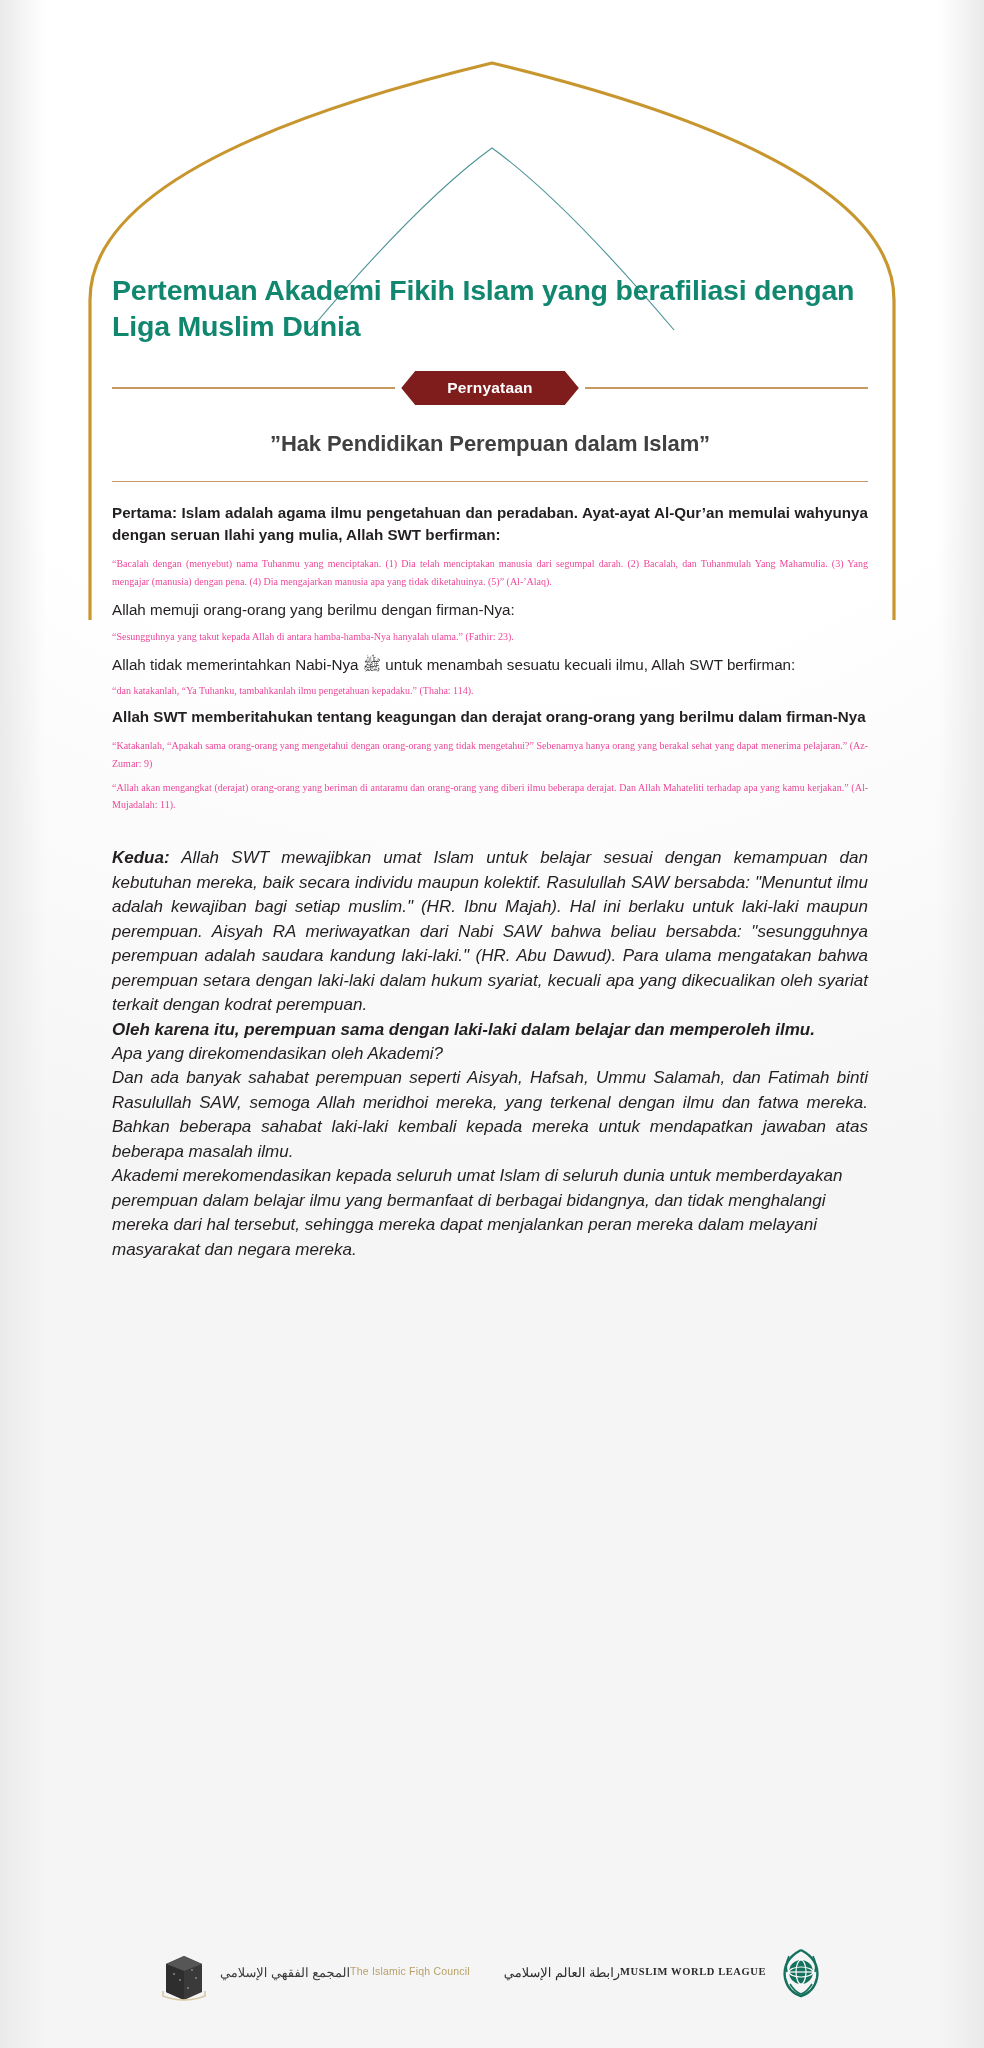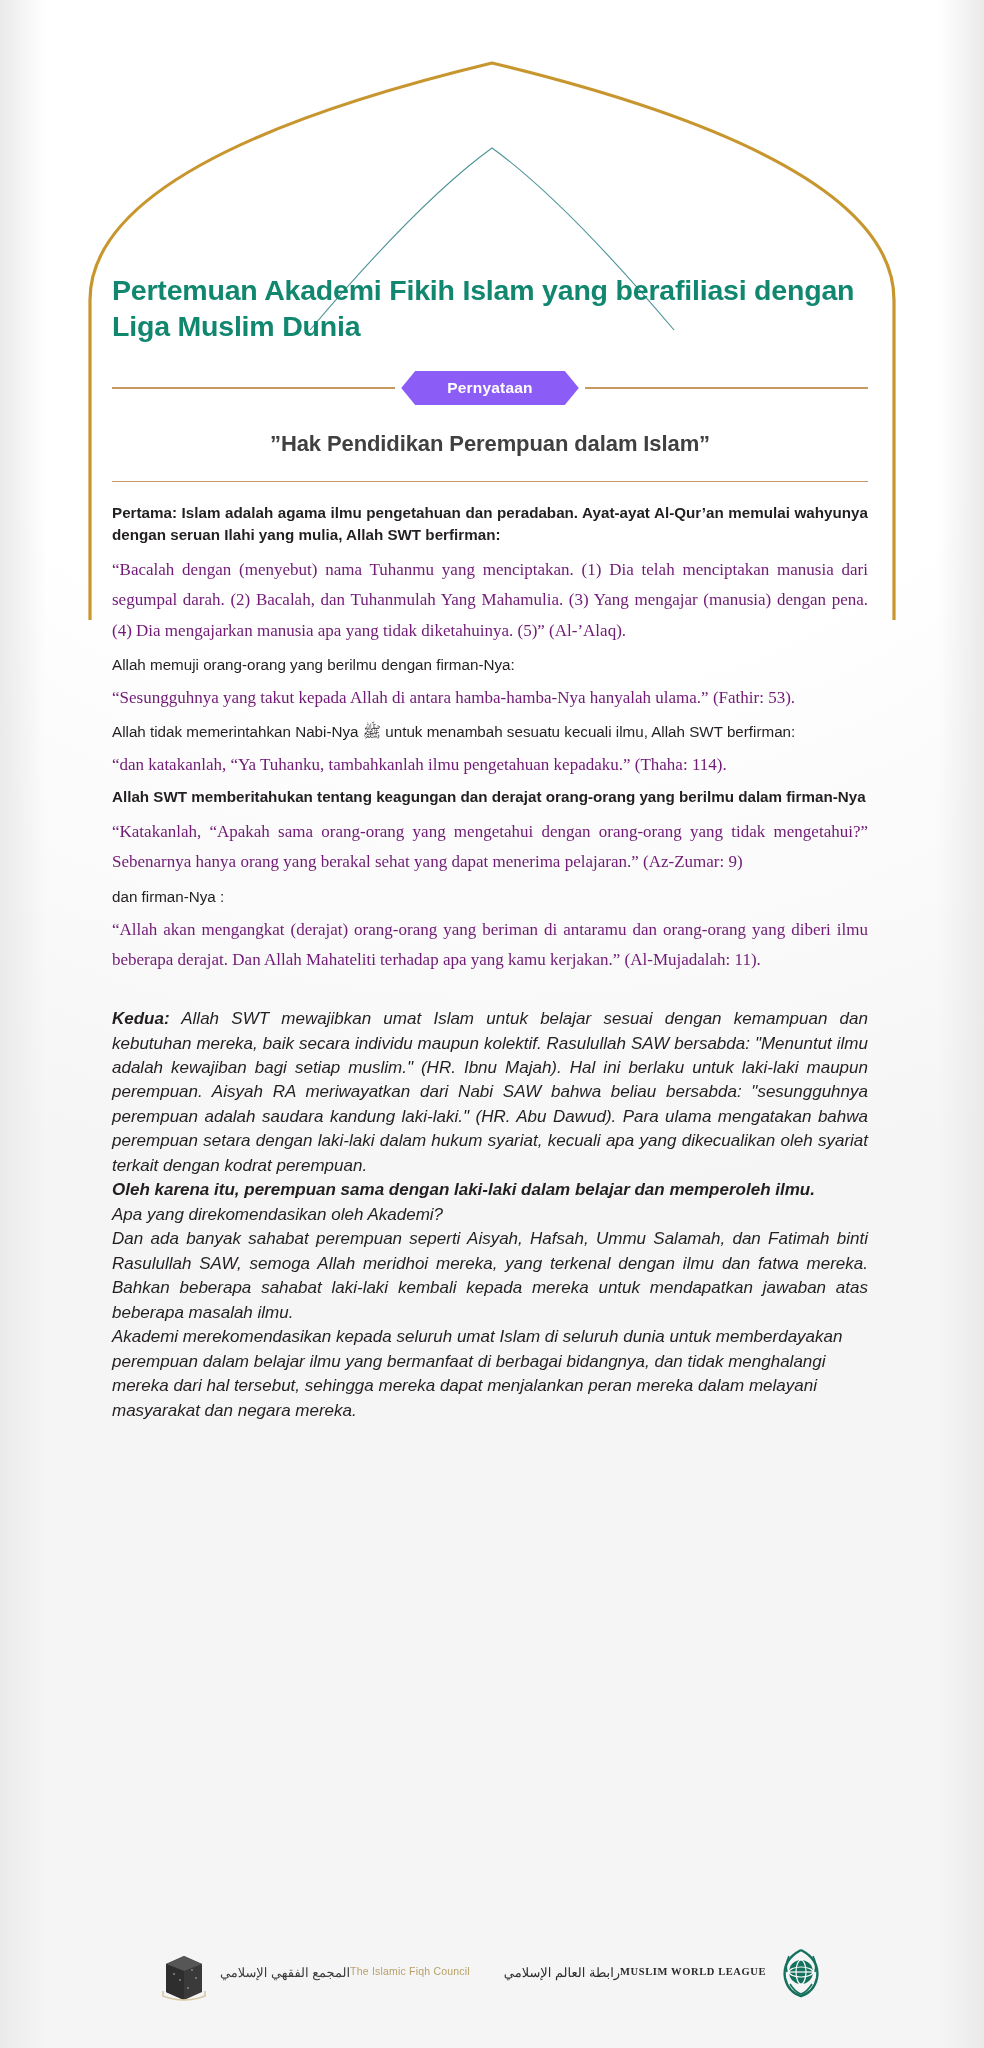--- a/index.html
+++ b/index.html
@@ -33,21 +33,21 @@
     font-size:28.5px;line-height:1.28;
     font-weight:bold;letter-spacing:-0.2px;
   }
 
   .badge-row{
     display:flex;align-items:center;gap:0;
     margin-top:26px;
   }
   .rule-gold{flex:1;height:1.5px;background:#c79a63;}
   .badge{
-    background:#8b5cf6;color:#ffffff;
+    background:#7f1d1d;color:#ffffff;
     font-size:15.5px;font-weight:bold;
     padding:8px 46px;
     margin:0 6px;
     text-align:center;
     clip-path:polygon(14px 0,calc(100% - 14px) 0,100% 50%,calc(100% - 14px) 100%,14px 100%,0 50%);
     border-radius:5px;
     letter-spacing:.2px;
     white-space:nowrap;
   }
 
@@ -70,22 +70,22 @@
     margin-bottom:9px;
   }
   .head-reg{
     font-size:15.2px;line-height:1.44;
     font-weight:normal;color:#231f20;
     text-align:justify;
     margin:8px 0 7px 0;
   }
   .quote{
     font-family:"Liberation Serif", serif;
-    font-size:17px;line-height:1.78;
-    color:#701a75;text-align:justify;
+    font-size:10px;line-height:1.78;
+    color:#ec4899;text-align:justify;
     margin:4px 0 6px 0;
   }
 
   .kedua{
     margin-top:32px;
     font-size:17px;line-height:1.44;
     color:#231f20;text-align:justify;font-style:italic;
   }
   .kedua b{font-weight:bold;}
   .kedua p{margin:0;text-align:justify;}
@@ -126,29 +126,28 @@
   </div>
 
   <div class="subtitle">”Hak Pendidikan Perempuan dalam Islam”</div>
   <div class="rule-gold-full"></div>
 
   <div class="body">
     <p class="lead">Pertama: Islam adalah agama ilmu pengetahuan dan peradaban. Ayat-ayat Al-Qur’an memulai wahyunya dengan seruan Ilahi yang mulia, Allah SWT berfirman:</p>
     <p class="quote">“Bacalah dengan (menyebut) nama Tuhanmu yang menciptakan. (1) Dia telah menciptakan manusia dari segumpal darah. (2) Bacalah, dan Tuhanmulah Yang Mahamulia. (3) Yang mengajar (manusia) dengan pena. (4) Dia mengajarkan manusia apa yang tidak diketahuinya. (5)” (Al-’Alaq).</p>
 
     <p class="head-reg">Allah memuji orang-orang yang berilmu dengan firman-Nya:</p>
-    <p class="quote">“Sesungguhnya yang takut kepada Allah di antara hamba-hamba-Nya hanyalah ulama.” (Fathir: 53).</p>
+    <p class="quote">“Sesungguhnya yang takut kepada Allah di antara hamba-hamba-Nya hanyalah ulama.” (Fathir: 23).</p>
 
     <p class="head-reg">Allah tidak memerintahkan Nabi-Nya ﷺ untuk menambah sesuatu kecuali ilmu, Allah SWT berfirman:</p>
     <p class="quote">“dan katakanlah, “Ya Tuhanku, tambahkanlah ilmu pengetahuan kepadaku.” (Thaha: 114).</p>
 
     <p class="lead">Allah SWT memberitahukan tentang keagungan dan derajat orang-orang yang berilmu dalam firman-Nya</p>
     <p class="quote">“Katakanlah, “Apakah sama orang-orang yang mengetahui dengan orang-orang yang tidak mengetahui?” Sebenarnya hanya orang yang berakal sehat yang dapat menerima pelajaran.” (Az-Zumar: 9)</p>
 
-    <p class="head-reg">dan firman-Nya :</p>
     <p class="quote">“Allah akan mengangkat (derajat) orang-orang yang beriman di antaramu dan orang-orang yang diberi ilmu beberapa derajat. Dan Allah Mahateliti terhadap apa yang kamu kerjakan.” (Al-Mujadalah: 11).</p>
 
     <div class="kedua">
       <p><b>Kedua:</b><span> Allah SWT mewajibkan umat Islam untuk belajar sesuai dengan kemampuan dan kebutuhan mereka, baik secara individu maupun kolektif. Rasulullah SAW bersabda: "Menuntut ilmu adalah kewajiban bagi setiap muslim." (HR. Ibnu Majah). Hal ini berlaku untuk laki-laki maupun perempuan. Aisyah RA meriwayatkan dari Nabi SAW bahwa beliau bersabda: "sesungguhnya perempuan adalah saudara kandung laki-laki." (HR. Abu Dawud). Para ulama mengatakan bahwa perempuan setara dengan laki-laki dalam hukum syariat, kecuali apa yang dikecualikan oleh syariat terkait dengan kodrat perempuan.</span></p>
       <p class="strong-line">Oleh karena itu, perempuan sama dengan laki-laki dalam belajar dan memperoleh ilmu.</p>
       <p>Apa yang direkomendasikan oleh Akademi?</p>
       <p>Dan ada banyak sahabat perempuan seperti Aisyah, Hafsah, Ummu Salamah, dan Fatimah binti Rasulullah SAW, semoga Allah meridhoi mereka, yang terkenal dengan ilmu dan fatwa mereka. Bahkan beberapa sahabat laki-laki kembali kepada mereka untuk mendapatkan jawaban atas beberapa masalah ilmu.</p>
       <p class="last">Akademi merekomendasikan kepada seluruh umat Islam di seluruh dunia untuk memberdayakan perempuan dalam belajar ilmu yang bermanfaat di berbagai bidangnya, dan tidak menghalangi mereka dari hal tersebut, sehingga mereka dapat menjalankan peran mereka dalam melayani masyarakat dan negara mereka.</p>
     </div>
   </div>

